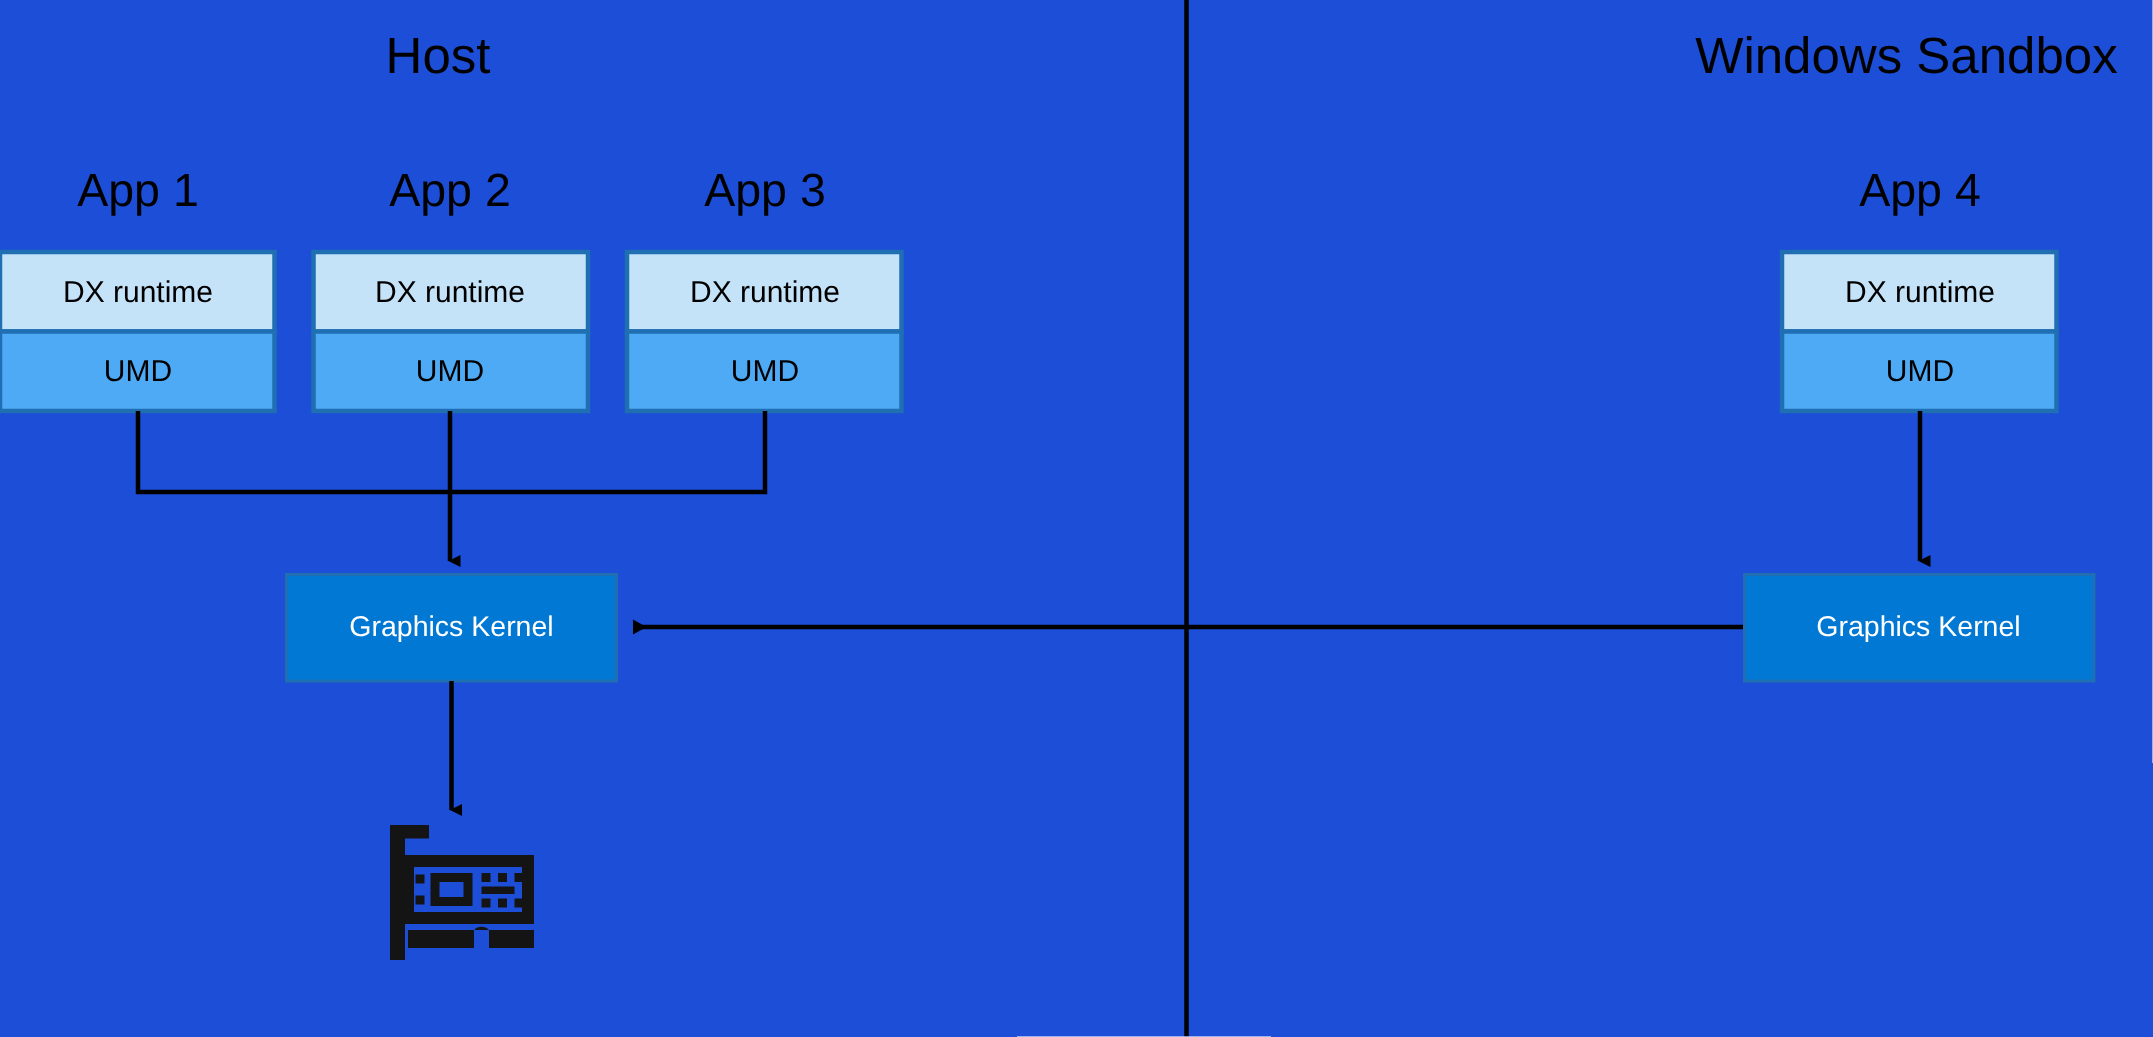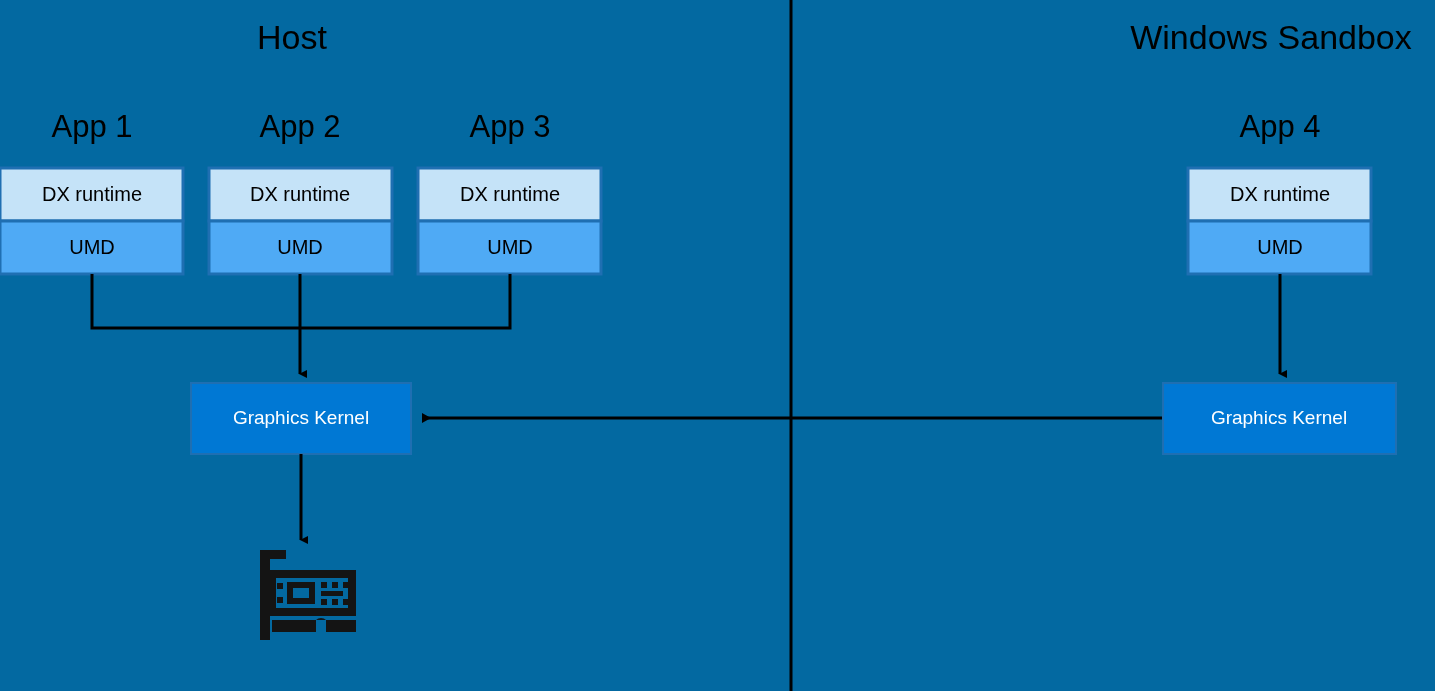--- a/index.html
+++ b/index.html
@@ -10,21 +10,21 @@
   body {
     font-family: "Liberation Sans", sans-serif;
     width: 1435px;
     height: 691px;
     overflow: hidden;
   }
   #diagram-root {
     position: relative;
     width: 1435px;
     height: 691px;
-    background: #0369a1;
+    background: #1d4ed8;
   }
   svg#diagram-svg {
     position: absolute;
     top: 0;
     left: 0;
     width: 1435px;
     height: 691px;
   }
   .zone-title {
     font-size: 34px;

